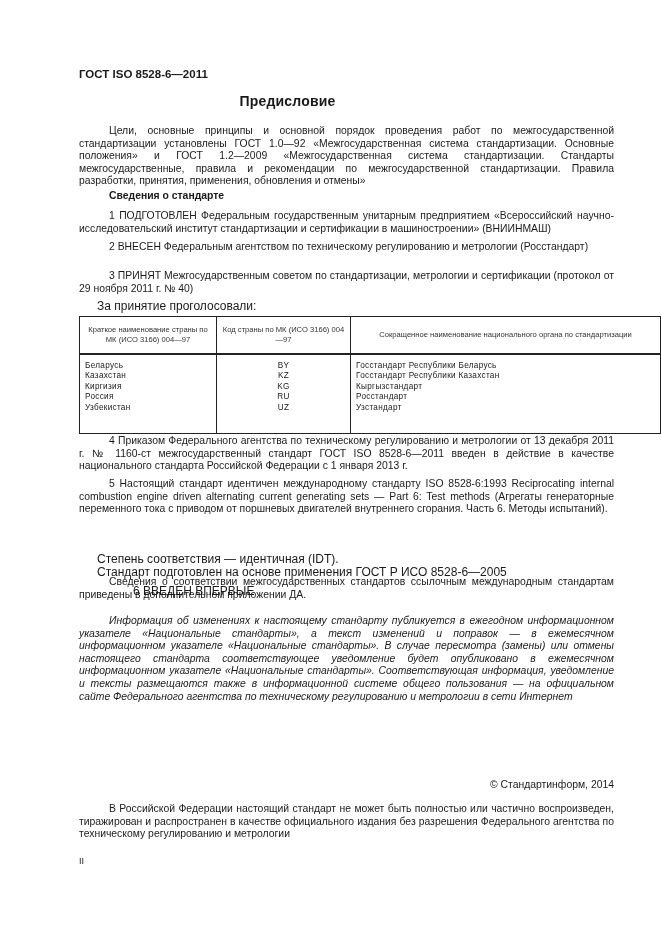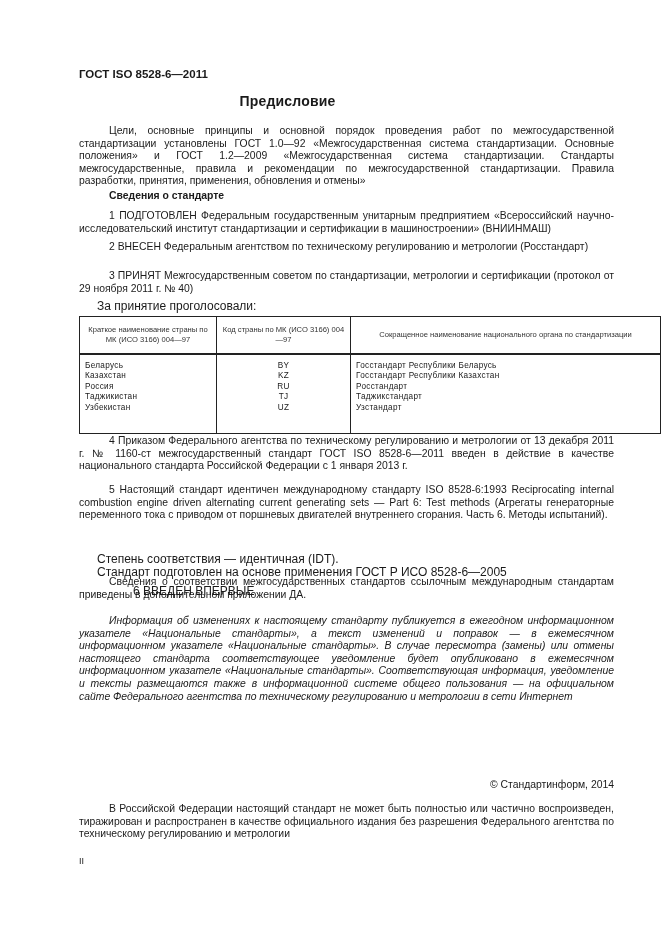--- a/index.html
+++ b/index.html
@@ -61,40 +61,40 @@
       <td>Беларусь</td>
       <td class="code">BY</td>
       <td>Госстандарт Республики Беларусь</td>
     </tr>
     <tr>
       <td>Казахстан</td>
       <td class="code">KZ</td>
       <td>Госстандарт Республики Казахстан</td>
     </tr>
     <tr>
+      <td>Киргизия</td>
+      <td class="code">KG</td>
+      <td>Кыргызстандарт</td>
+    </tr>
+    <tr>
       <td>Россия</td>
       <td class="code">RU</td>
       <td>Росстандарт</td>
-    </tr>
-    <tr>
-      <td>Таджикистан</td>
-      <td class="code">TJ</td>
-      <td>Таджикстандарт</td>
     </tr>
     <tr class="last">
       <td>Узбекистан</td>
       <td class="code">UZ</td>
       <td>Узстандарт</td>
     </tr>
   </tbody>
 </table>
 
 <div class="abs para last-left" style="top:435px;"><span class="ind"></span><span>4 Приказом Федерального агентства по техническому регулированию и метрологии от 13 декабря 2011 г. № 1160-ст межгосударственный стандарт ГОСТ ISO 8528-6—2011 введен в действие в качестве национального стандарта Российской Федерации с 1 января 2013 г.</span></div>
 
-<div class="abs para last-left" style="top:478px;margin-top:6px;"><span class="ind"></span><span>5 Настоящий стандарт идентичен международному стандарту ISO 8528-6:1993 Reciprocating internal combustion engine driven alternating current generating sets — Part 6: Test methods (Агрегаты генераторные переменного тока с приводом от поршневых двигателей внутреннего сгорания. Часть 6. Методы испытаний).</span></div>
+<div class="abs para last-left" style="top:478px;"><span class="ind"></span><span>5 Настоящий стандарт идентичен международному стандарту ISO 8528-6:1993 Reciprocating internal combustion engine driven alternating current generating sets — Part 6: Test methods (Агрегаты генераторные переменного тока с приводом от поршневых двигателей внутреннего сгорания. Часть 6. Методы испытаний).</span></div>
 <div class="abs para last-left" style="top:528px;margin-top:48px;"><span class="ind"></span><span>Сведения о соответствии межгосударственных стандартов ссылочным международным стандартам приведены в дополнительном приложении ДА.</span></div>
 <div class="abs line" style="top:553px;">Степень соответствия — идентичная (IDT).</div>
 <div class="abs line" style="top:566px;">Стандарт подготовлен на основе применения ГОСТ Р ИСО 8528-6—2005</div>
 
 <div class="abs line" style="top:585px;margin-left:36px;">6 ВВЕДЕН ВПЕРВЫЕ</div>
 
 <div class="abs para italic last-left" style="top:615px;"><span class="ind"></span><span>Информация об изменениях к настоящему стандарту публикуется в ежегодном информационном указателе «Национальные стандарты», а текст изменений и поправок — в ежемесячном информационном указателе «Национальные стандарты». В случае пересмотра (замены) или отмены настоящего стандарта соответствующее уведомление будет опубликовано в ежемесячном информационном указателе «Национальные стандарты». Соответствующая информация, уведомление и тексты размещаются также в информационной системе общего пользования — на официальном сайте Федерального агентства по техническому регулированию и метрологии в сети Интернет</span></div>
 
 <div class="abs copyright">© Стандартинформ, 2014</div>
 

